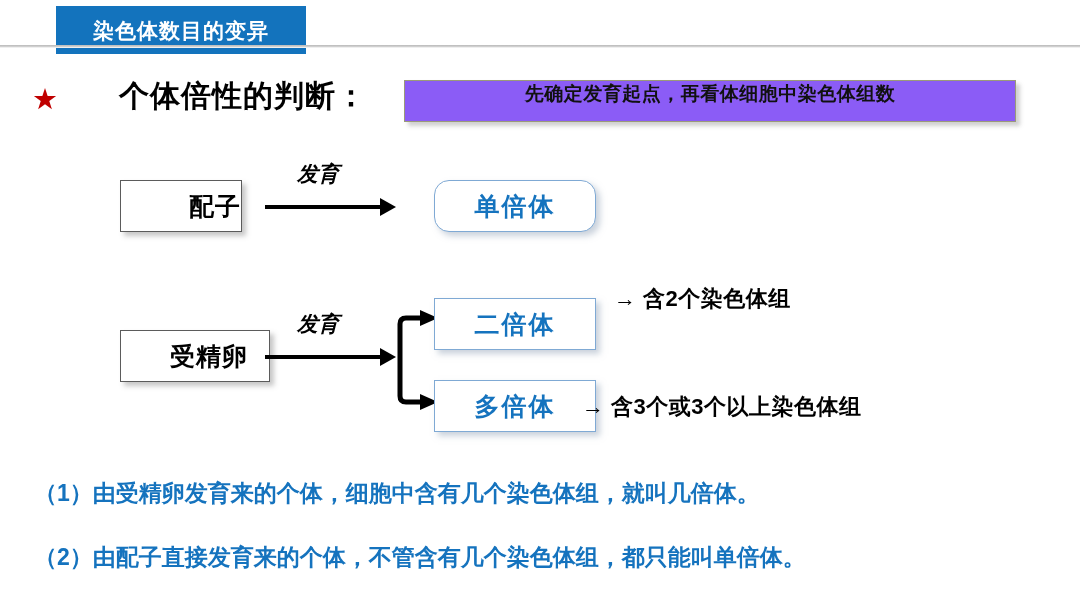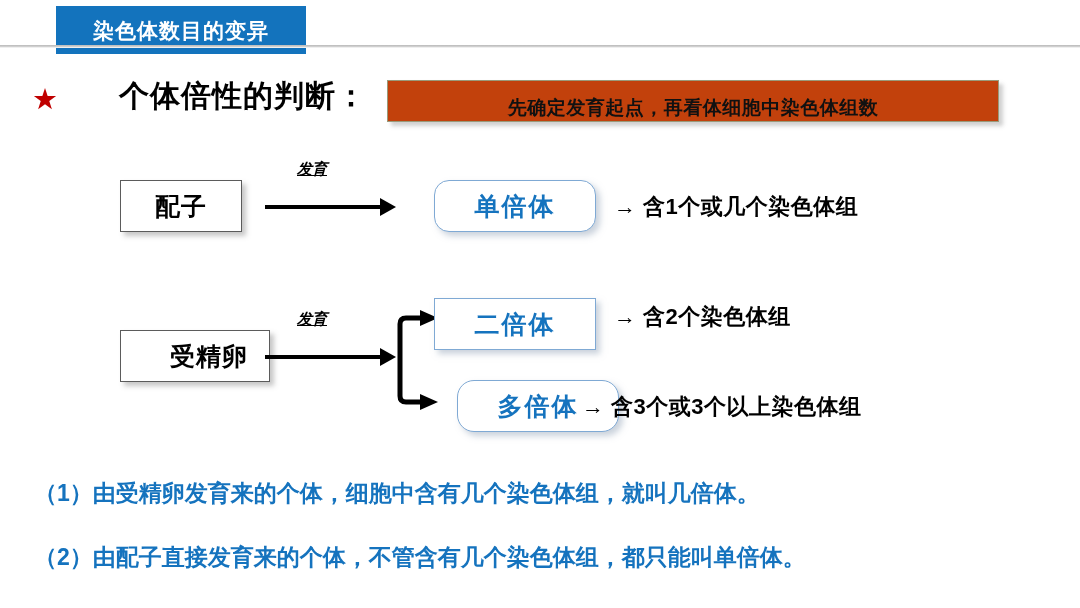--- a/index.html
+++ b/index.html
@@ -75,29 +75,29 @@
     top: 2px;
     font-size: 30px;
     font-weight: bold;
     color: #000000;
     letter-spacing: 1px;
     white-space: nowrap;
     margin-left: 47px;
   }
   .note-box {
     position: absolute;
-    left: 387px;
+    left: 404px;
     top: 80px;
     width: 610px;
     height: 40px;
-    background: #c2410c;
+    background: #8b5cf6;
     border: 1px solid #9a9a7a;
     box-shadow: 4px 4px 4px rgba(120,120,120,0.35);
     display: flex;
-    align-items: flex-end;
+    align-items: flex-start;
     justify-content: center;
   }
   .note-box-text {
     font-size: 19px;
     font-weight: bold;
     color: #111111;
     letter-spacing: 0.5px;
     white-space: nowrap;
   }
 
@@ -119,35 +119,34 @@
     align-items: center;
     justify-content: center;
   }
   .src-box-text {
     font-size: 25px;
     font-weight: bold;
     color: #000000;
     letter-spacing: 1px;
     white-space: nowrap;
   }
-  .src-gamete { left: 120px; top: 40px; width: 120px; height: 50px; }
+  .src-gamete { left: 120px; top: 40px; width: 120px; height: 50px; justify-content: flex-end; }
   .src-zygote { left: 120px; top: 190px; width: 120px; height: 50px; padding-left: 28px; }
 
   .arrow-group {
     position: absolute;
   }
   .arrow-label {
     position: absolute;
     font-family: "Liberation Serif", "DejaVu Serif", serif;
-    font-size: 15px;
+    font-size: 21px;
     font-weight: bold;
     color: #000000;
     font-style: italic;
     white-space: nowrap;
-    text-decoration: underline;
   }
   .arrow-line {
     position: absolute;
     height: 4px;
     background: #000000;
   }
   .arrow-head {
     position: absolute;
     width: 0;
     height: 0;
@@ -181,32 +180,32 @@
   }
   .res-box-text {
     font-size: 25px;
     font-weight: bold;
     color: #1573be;
     letter-spacing: 2px;
     white-space: nowrap;
   }
   .res-haploid  { left: 434px; top: 40px;  width: 160px; height: 50px; border-radius: 15px; }
   .res-diploid  { left: 434px; top: 158px; width: 160px; height: 50px; }
-  .res-polyploid{ left: 457px; top: 240px; width: 160px; height: 50px; border-radius: 17px; }
+  .res-polyploid{ left: 434px; top: 240px; width: 160px; height: 50px; }
 
   .desc {
     position: absolute;
     font-size: 22px;
     font-weight: bold;
     color: #000000;
     letter-spacing: 0.5px;
     white-space: nowrap;
   }
   .desc-haploid   { left: 614px; top: 52px; }
-  .desc-diploid   { left: 614px; top: 162px; }
+  .desc-diploid   { left: 614px; top: 144px; }
   .desc-polyploid { left: 582px; top: 252px; }
 
   
   .conclusions {
     position: absolute;
     left: 0;
     top: 470px;
     width: 1080px;
   }
   .conclusion-line {
@@ -248,21 +247,20 @@
 
   <div class="arrow-group ag1">
     <span class="arrow-label">发育</span>
     <div class="arrow-line"></div>
     <div class="arrow-head"></div>
   </div>
 
   <div class="res-box res-haploid">
     <span class="res-box-text">单倍体</span>
   </div>
-  <span class="desc desc-haploid">→ 含1个或几个染色体组</span>
 
   <div class="src-box src-zygote">
     <span class="src-box-text">受精卵</span>
   </div>
 
   <div class="arrow-group ag2">
     <span class="arrow-label">发育</span>
     <div class="arrow-line"></div>
     <div class="arrow-head"></div>
   </div>

